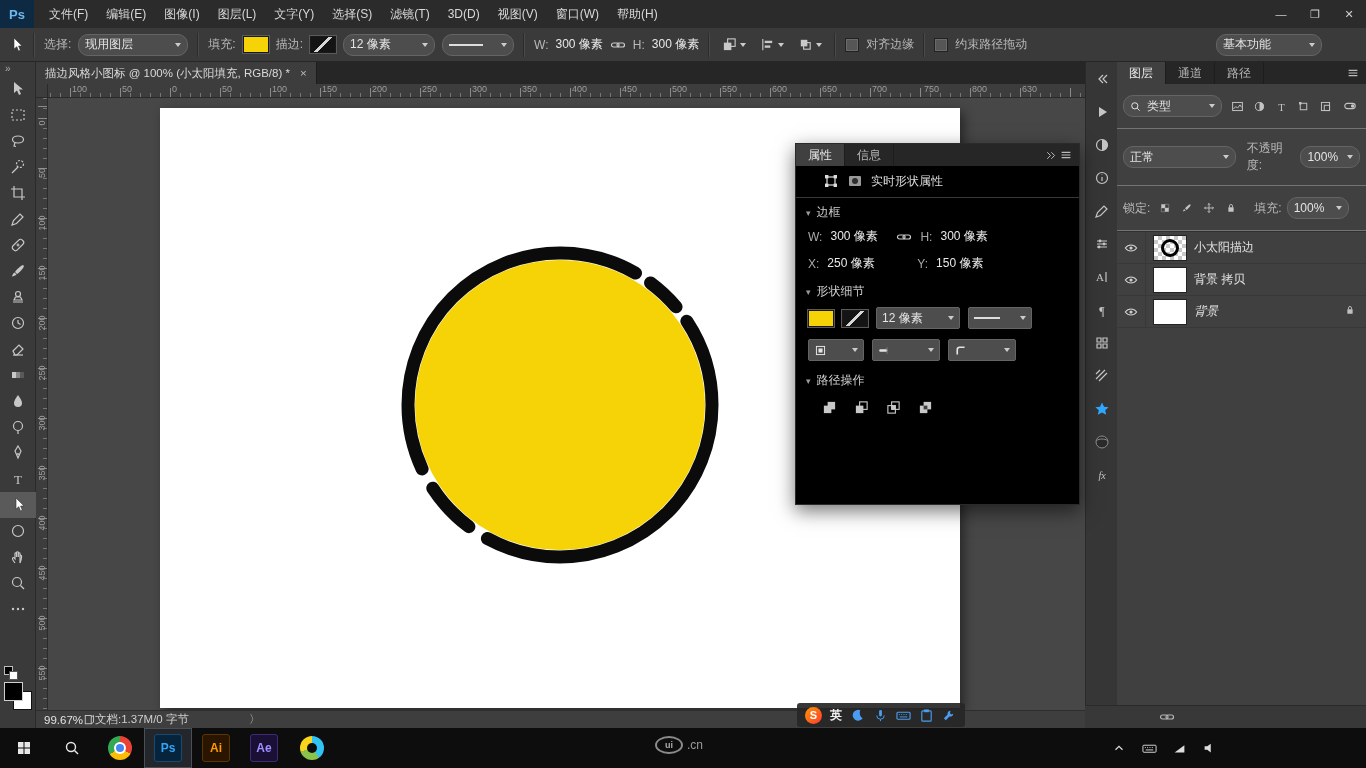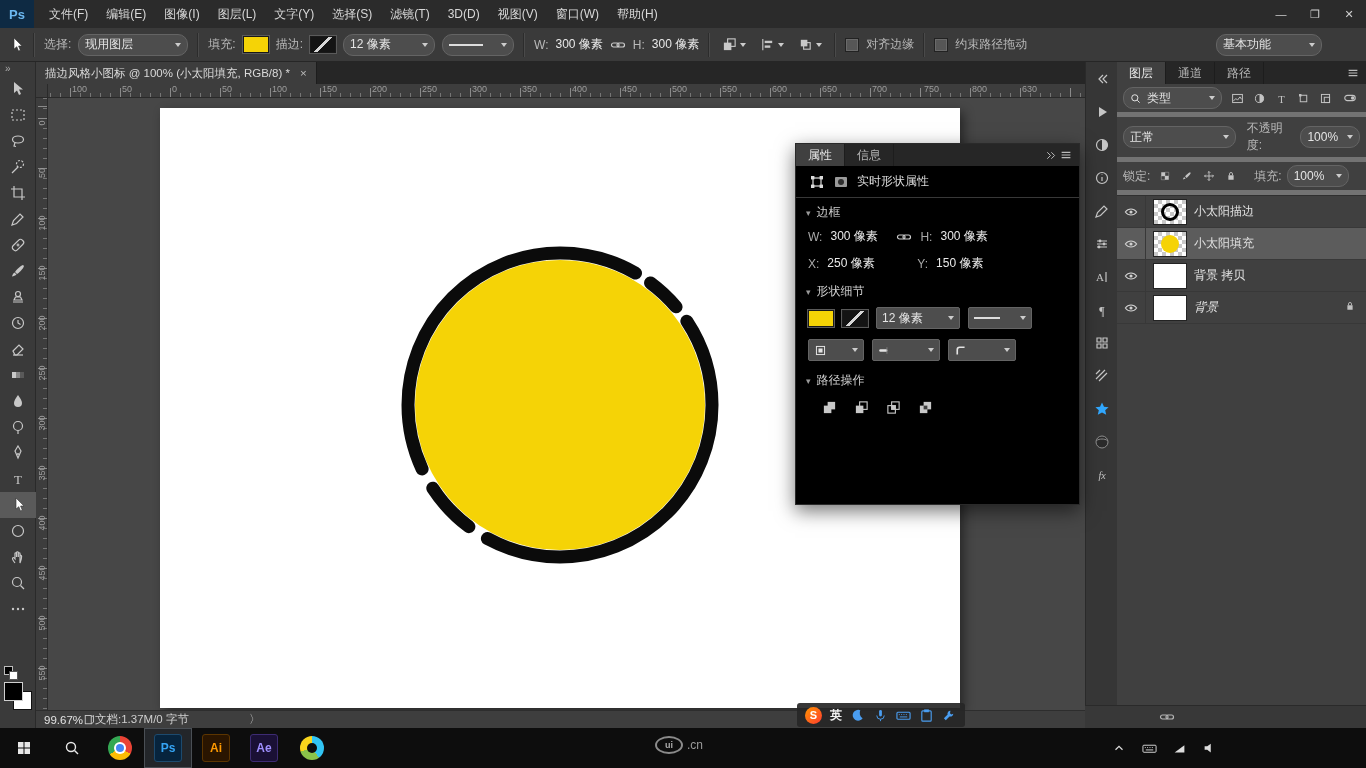--- a/index.html
+++ b/index.html
@@ -70,21 +70,21 @@
   .dock-icon{width:26px;height:26px;display:flex;align-items:center;justify-content:center;color:#c6c6c6;margin-bottom:7px}
   .dock-icon[data-name="libraries-panel"]{color:#31a8ff}
   .dock-icon[data-name="color-themes-panel"]{color:#8d8d8d}
 
   
   #rightpanels{left:1117px;top:62px;width:249px;height:643px;background:#404040;box-sizing:border-box}
   .rp-tabs{height:22px;background:#262626;display:flex;align-items:center}
   .rp-tab{padding:0 12px;height:22px;line-height:22px;color:#b5b5b5;border-right:1px solid #1d1d1d}
   .rp-tab.active{background:#404040;color:#e8e8e8}
   .rp-tabmenu{margin-left:auto;margin-right:6px;color:#bbb}
-  .rp-filter,.rp-blend,.rp-lock{display:flex;align-items:center;gap:5px;padding:3px 6px;border-bottom:5px solid #737373}
+  .rp-filter,.rp-blend,.rp-lock{display:flex;align-items:center;gap:5px;padding:11px 6px;border-bottom:1px solid #737373}
   .small-iconbtn{width:20px;height:18px;display:flex;align-items:center;justify-content:center;color:#c4c4c4}
   #layers-list{border-top:1px solid #303030}
   .layer-row{display:flex;align-items:center;height:31px;border-bottom:1px solid #383838;background:#404040}
   .layer-row.selected{background:#5c5c5c}
   .eye-cell{width:28px;height:31px;display:flex;align-items:center;justify-content:center;border-right:1px solid #383838;color:#d0d0d0}
   .thumb{width:34px;height:26px;border:1px solid #232323;margin:0 7px;display:flex;align-items:center;justify-content:center;background:#fff;box-sizing:border-box}
   .thumb.checker{background-color:#fff;background-image:linear-gradient(45deg,#c9c9c9 25%,transparent 25%,transparent 75%,#c9c9c9 75%),linear-gradient(45deg,#c9c9c9 25%,transparent 25%,transparent 75%,#c9c9c9 75%);background-size:8px 8px;background-position:0 0,4px 4px}
   .ring{width:18px;height:18px;border:3px solid #000;border-radius:50%;box-sizing:border-box}
   .blob{width:18px;height:18px;background:var(--sun);border-radius:50%}
   .layer-name{color:#e2e2e2;font-size:12px}
@@ -94,21 +94,21 @@
   #panel-bottom .ic{margin-left:74px;color:#b5b5b5}
 
   
   #props{left:795px;top:143px;width:285px;height:362px;background:#000000;z-index:20;box-shadow:0 6px 18px rgba(0,0,0,.55);border:1px solid #2a2a2a;box-sizing:border-box}
   #props-tabs{height:22px;background:#262626;display:flex;align-items:center}
   .pp-section{color:#cfcfcf;padding:6px 10px 2px;display:flex;align-items:center;gap:6px}
   .pp-sec-caret{color:#9a9a9a;font-size:9px}
   .pp-row{display:flex;align-items:center;gap:8px;padding:5px 12px}
   .pp-label{color:#a9a9a9}
   .pp-val{color:#e8e8e8;min-width:58px}
-  #pp-header{display:flex;align-items:center;gap:8px;padding:7px 13px;border-bottom:1px solid #383838;color:#dcdcdc}
+  #pp-header{display:flex;gap:8px;padding:7px 27px;border-bottom:1px solid #383838;color:#dcdcdc}
   .pp-ops-btn{width:26px;height:22px;display:flex;align-items:center;justify-content:center;color:#c8c8c8}
   .pp-dd{display:flex;align-items:center;gap:5px;background:#4d4d4d;border:1px solid #646464;border-radius:2px;height:20px;padding:0 5px;color:#e4e4e4}
 
   
   #ime{left:797px;top:703px;height:24px;z-index:30;background:rgba(38,38,38,.92);border-radius:3px;display:flex;align-items:center;gap:8px;padding:0 8px;color:var(--imeblue)}
   #ime-logo{width:17px;height:17px;border-radius:50%;background:linear-gradient(135deg,#ff9500,#ff3b30);color:#fff;font-weight:bold;font-size:11px;display:flex;align-items:center;justify-content:center}
   #ime-lang{color:#f2f2f2;font-weight:bold}
 
   
   #taskbar{left:0;top:728px;width:1366px;height:40px;background:#0d0d0d;display:flex;align-items:center}
@@ -615,32 +615,20 @@
           <svg xmlns="http://www.w3.org/2000/svg" viewBox="0 0 16 16" width="14" height="14" aria-hidden="true">
             <path d="M1.5 8s2.6-3.5 6.5-3.5S14.5 8 14.5 8 11.9 11.5 8 11.5 1.5 8 1.5 8z" stroke="currentColor" fill="none" stroke-width="1.2"></path>
             <circle cx="8" cy="8" r="1.8" fill="currentColor"></circle>
           </svg>
         </div>
         <div class="thumb checker" data-name="layer-thumbnail">
           <div class="ring" data-name="sun-stroke-thumb"></div>
         </div>
         <span class="layer-name" data-name="layer-name">小太阳描边</span>
       </div>
-      <div class="layer-row selected" data-name="layer-row">
-        <div class="eye-cell" data-name="layer-visibility-toggle">
-          <svg xmlns="http://www.w3.org/2000/svg" viewBox="0 0 16 16" width="14" height="14" aria-hidden="true">
-            <path d="M1.5 8s2.6-3.5 6.5-3.5S14.5 8 14.5 8 11.9 11.5 8 11.5 1.5 8 1.5 8z" stroke="currentColor" fill="none" stroke-width="1.2"></path>
-            <circle cx="8" cy="8" r="1.8" fill="currentColor"></circle>
-          </svg>
-        </div>
-        <div class="thumb checker" data-name="layer-thumbnail">
-          <div class="blob" data-name="sun-fill-thumb"></div>
-        </div>
-        <span class="layer-name" data-name="layer-name">小太阳填充</span>
-      </div>
       <div class="layer-row" data-name="layer-row">
         <div class="eye-cell" data-name="layer-visibility-toggle">
           <svg xmlns="http://www.w3.org/2000/svg" viewBox="0 0 16 16" width="14" height="14" aria-hidden="true">
             <path d="M1.5 8s2.6-3.5 6.5-3.5S14.5 8 14.5 8 11.9 11.5 8 11.5 1.5 8 1.5 8z" stroke="currentColor" fill="none" stroke-width="1.2"></path>
             <circle cx="8" cy="8" r="1.8" fill="currentColor"></circle>
           </svg>
         </div>
         <div class="thumb" data-name="layer-thumbnail"></div>
         <span class="layer-name" data-name="layer-name">背景 拷贝</span>
       </div>

